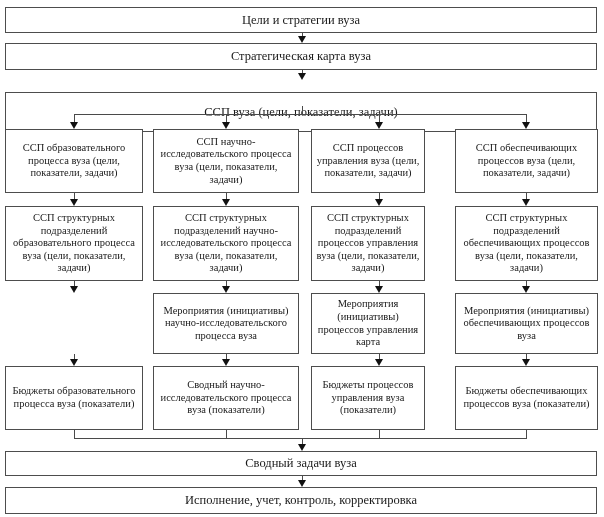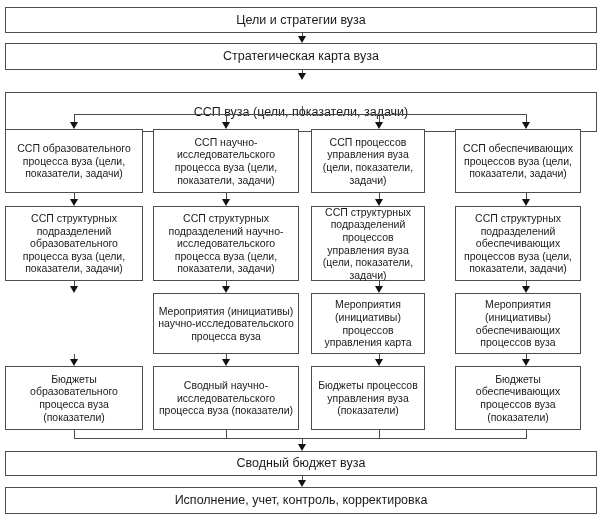--- a/index.html
+++ b/index.html
@@ -1,32 +1,32 @@
 <!DOCTYPE html>
 <html><head>
 <meta charset="utf-8">
 <style>
   html,body{margin:0;padding:0;background:#fff;}
   .stage{
     position:relative;width:604px;height:517px;background:#fff;overflow:hidden;
-    font-family:Liberation Sans, sans-serif;color:#1a1a1a;
+    font-family:Liberation Serif, serif;color:#1a1a1a;
   }
   .box{
     position:absolute;box-sizing:border-box;
     border:1px solid #4d4d4d;background:#fff;
     display:flex;align-items:center;justify-content:center;
     text-align:center;
   }
   .box.full{left:5px;width:592px;font-size:12.5px;line-height:1.15;}
   .box.cell{font-size:10.5px;line-height:1.2;padding:2px 3px;}
   
   .c1{left:5px;width:138px;}
   .c2{left:153px;width:146px;}
   .c3{left:311px;width:114px;}
-  .c4{left:455px;width:126px;}
+  .c4{left:455px;width:143px;}
   .r1{top:129px;height:64px;}
   .r2{top:206px;height:75px;}
   .r3{top:293px;height:61px;}
   .r4{top:366px;height:64px;}
   
   .vline{position:absolute;width:1px;background:#4a4a4a;}
   .hline{position:absolute;height:1px;background:#4a4a4a;}
   .arrow{position:absolute;width:1px;background:#4a4a4a;}
   .arrow::after{
     content:"";position:absolute;left:-4px;bottom:-7px;width:0;height:0;
@@ -84,17 +84,17 @@
   <div class="box cell c4 r3">Мероприятия (инициативы) обеспечивающих процессов вуза</div>
   <div class="box cell c4 r4">Бюджеты обеспечивающих процессов вуза (показатели)</div>
   <div class="arrow" style="left:526px;top:193px;height:6px"></div>
   <div class="arrow" style="left:526px;top:281px;height:5px"></div>
   <div class="arrow" style="left:526px;top:354px;height:5px"></div>
   <div class="vline" style="left:526px;top:430px;height:8px"></div>
 
   <div class="hline" style="left:74px;top:438px;width:453px"></div>
   <div class="arrow" style="left:302px;top:438px;height:6px"></div>
 
-  <div class="box full" style="top:451px;height:25px">Сводный бюджет вуза</div>
+  <div class="box full" style="top:451px;height:25px">Сводный задачи вуза</div>
   <div class="arrow" style="left:302px;top:476px;height:4px"></div>
   <div class="box full" style="top:487px;height:27px">Исполнение, учет, контроль, корректировка</div>
 
 </div>
 
 </body></html>

